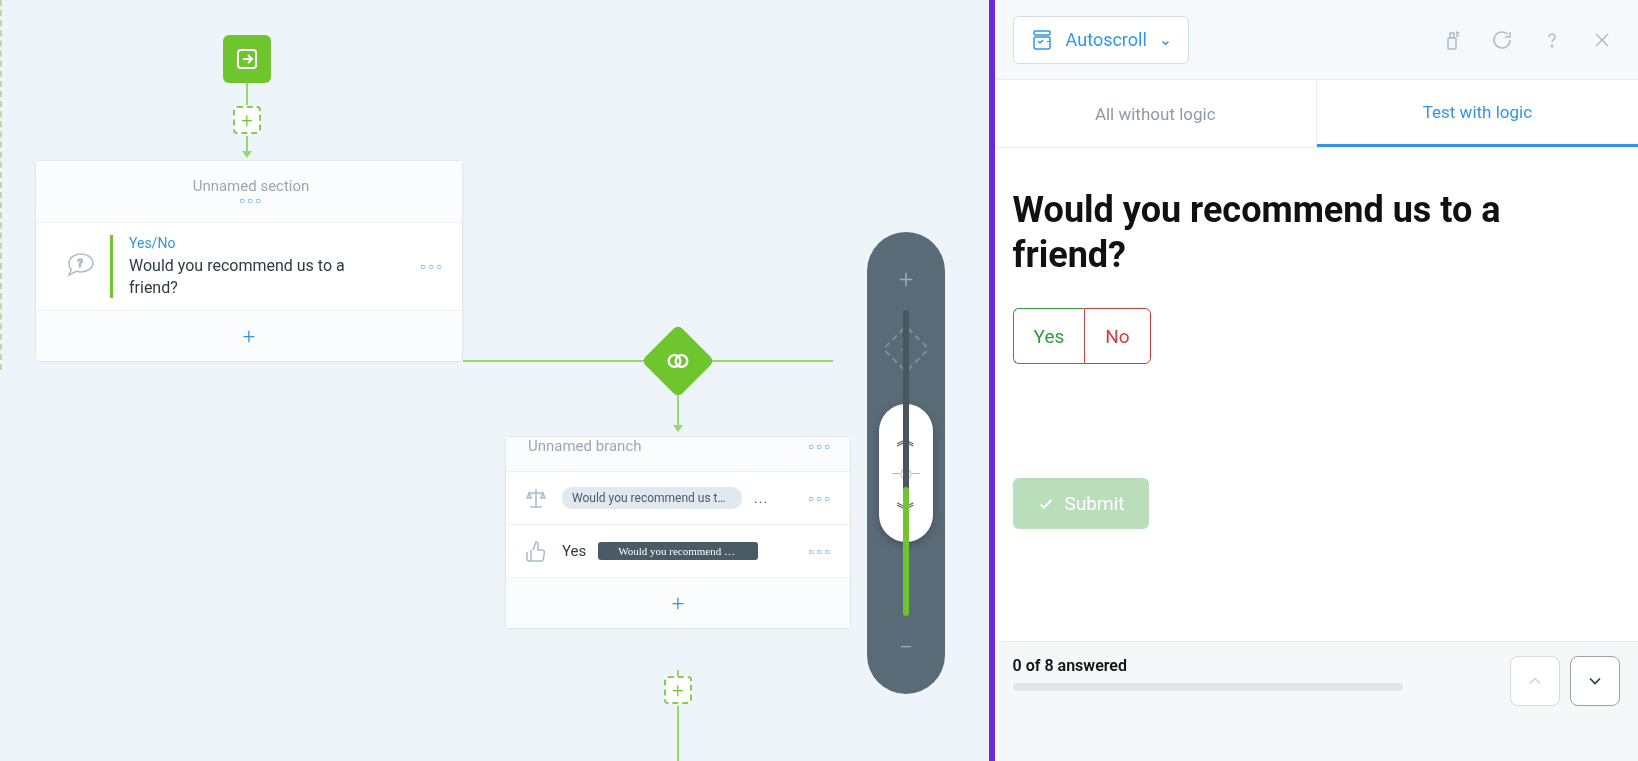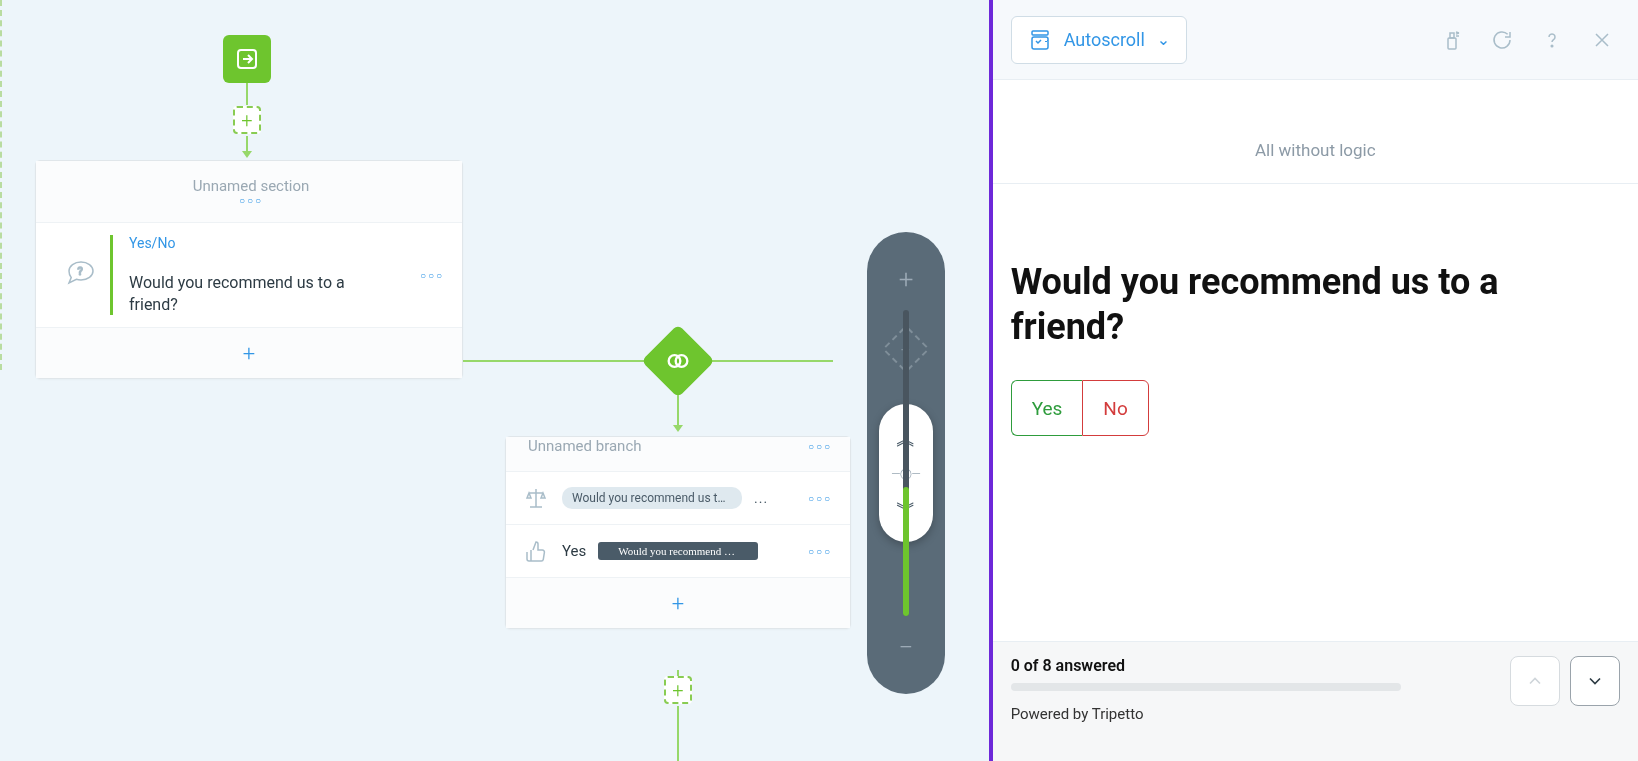--- a/index.html
+++ b/index.html
@@ -14,25 +14,24 @@
   .canvas {
     position: relative;
     width: 1008px;
     height: 761px;
     background: #edf5fa;
   }
   .preview {
     width: 662px;
     height: 761px;
     background: #fff;
-    border-left: 4px solid #6d28d9;
+    border-left: 6px solid #6d28d9;
     display: flex;
     flex-direction: column;
     position: relative;
-    gap: 36px;
   }
   
   .start-node {
     position: absolute;
     left: 223px; top: 35px;
     width: 48px; height: 48px;
     background: #6ec52e;
     border-radius: 6px;
     display: flex; align-items: center; justify-content: center;
   }
@@ -81,21 +80,21 @@
     padding: 12px 18px 12px 22px;
     border-bottom: 1px solid #eef2f5;
   }
   .q-icon {
     width: 46px; height: 46px;
     display: flex; align-items: center; justify-content: center;
     margin-right: 6px;
   }
   .q-icon svg { stroke: #a9bdc9; fill: none; stroke-width: 1.5; width: 36px; height: 36px; }
   .q-border { border-left: 3px solid #6ec52e; padding-left: 16px; flex: 1; }
-  .q-type { color: #3296e6; font-size: 14px; margin-bottom: 21px; }
+  .q-type { color: #3296e6; font-size: 14px; margin-bottom: 4px; }
   .q-text { color: #2d3b44; font-size: 16px; line-height: 1.35; max-width: 230px; }
   .card-add-row {
     height: 50px; display: flex; align-items: center; justify-content: center;
     background: #fbfcfd;
   }
   .plus-blue { color: #3296e6; font-size: 22px; font-weight: 300; }
   .line-down3 { left: 246px; top: 395px; width: 2px; height: 370px; border-left: 2px dashed #b9dca0; background: transparent; }
   .line-right1 { left: 463px; top: 360px; width: 370px; height: 2px; }
   .decision-diamond {
     position: absolute;
@@ -440,38 +439,46 @@
       <svg viewBox="0 0 24 24">
           <path d="M6 6l12 12M18 6L6 18"></path>
         </svg>
     </div>
   </div>
 
   <div class="prev-tabs">
     <div class="prev-tab tab-inactive">
       <span>All without logic</span>
     </div>
+    <div class="prev-tab tab-active">
+      <span>Test with logic</span>
+    </div>
   </div>
 
   <div class="prev-body">
     <div class="prev-q-title">Would you recommend us to a friend?</div>
     <div class="yn-group">
       <div class="yn-btn yn-yes">
         <span>Yes</span>
       </div>
       <div class="yn-btn yn-no">
         <span>No</span>
       </div>
     </div>
+    <div class="submit-btn">
+      <svg viewBox="0 0 24 24">
+          <path d="M5 13l4 4L19 7"></path>
+        </svg>
+      <span>Submit</span>
+    </div>
   </div>
 
   <div class="prev-footer">
     <div class="answered-text">0 of 8 answered</div>
     <div class="progress-bar"></div>
-    <div class="powered-text">Powered by Tripetto</div>
     <div class="nav-btns">
       <div class="nav-btn disabled">
         <svg viewBox="0 0 24 24">
             <path d="M6 15l6-6 6 6"></path>
           </svg>
       </div>
       <div class="nav-btn">
         <svg viewBox="0 0 24 24">
             <path d="M6 9l6 6 6-6"></path>
           </svg>

